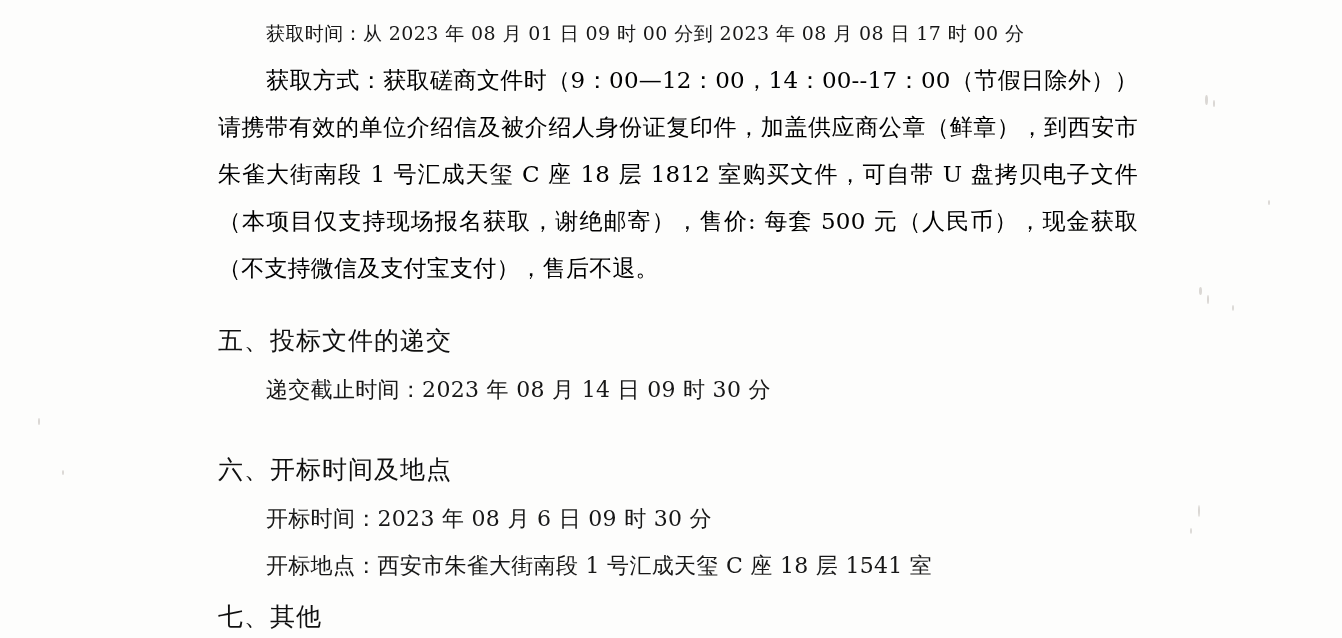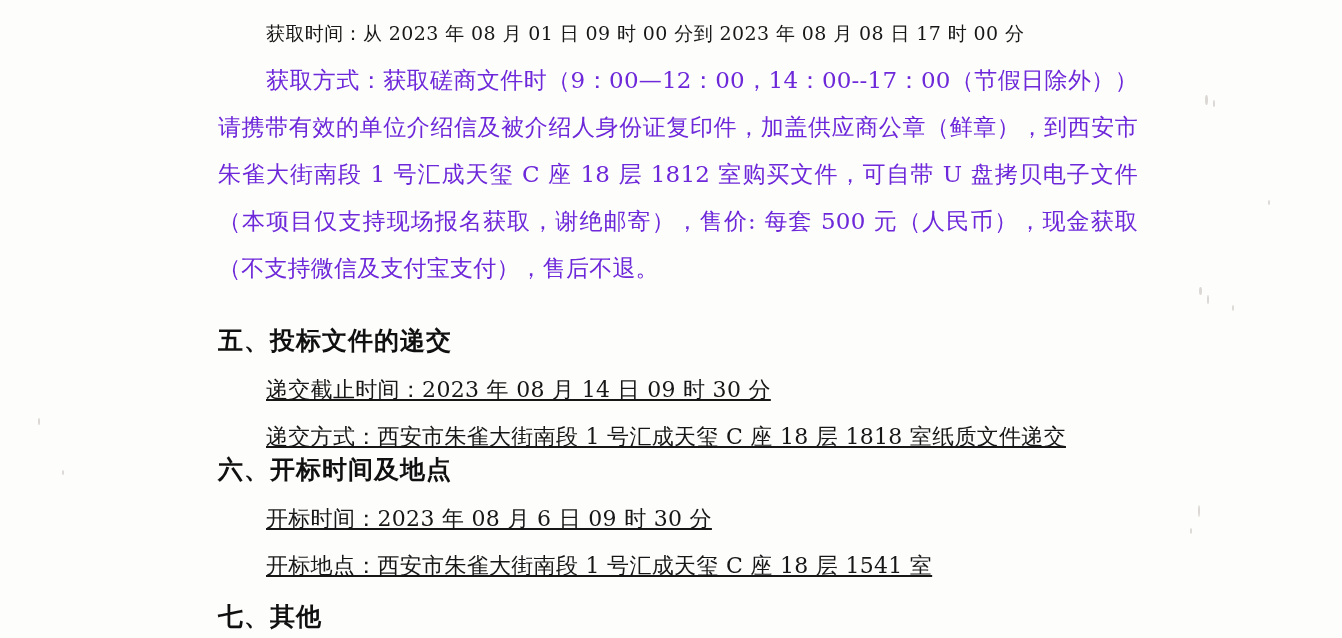--- a/index.html
+++ b/index.html
@@ -39,40 +39,39 @@
     text-indent: 48px;
   }
   p.sub-line {
     margin: 0;
     font-size: 22px;
     line-height: 47px;
     letter-spacing: .3px;
     white-space: nowrap;
     color: #171717;
     padding-left: 48px;
-    text-decoration: underline;
   }
   h2.heading {
     margin: 0;
     font-family: "DejaVu Sans", "Liberation Sans", sans-serif;
-    font-weight: 700;
+    font-weight: 400;
     font-size: 25px;
     line-height: 50px;
     letter-spacing: 1px;
     color: #101010;
     white-space: nowrap;
   }
   .para-block {
     margin: 0;
     font-size: 23px;
     line-height: 47px;
     letter-spacing: .2px;
     text-align: justify;
     text-indent: 48px;
-    color: #6d28d9;
+    color: #000000;
   }
   .block-wide {
     position: absolute;
     left: 218px;
     width: 920px;
   }
 </style>
 </head>
 <body>
 
@@ -93,21 +92,20 @@
     <p class="body-line indent">获取时间：从 2023 年 08 月 01 日  09 时 00 分到 2023 年 08 月 08 日  17 时 00 分</p>
   </div>
 
   <div class="block-wide" style="top:57px;">
     <p class="para-block">获取方式：获取磋商文件时（9：00—12：00，14：00--17：00（节假日除外））请携带有效的单位介绍信及被介绍人身份证复印件，加盖供应商公章（鲜章），到西安市朱雀大街南段 1 号汇成天玺 C 座 18 层 1812 室购买文件，可自带 U 盘拷贝电子文件（本项目仅支持现场报名获取，谢绝邮寄），售价: 每套 500 元（人民币），现金获取（不支持微信及支付宝支付），售后不退。</p>
   </div>
 
   <div class="block-wide" style="top:316px;">
     <h2 class="heading">五、投标文件的递交</h2>
     <p class="sub-line">递交截止时间：2023 年 08 月 14 日  09 时 30 分</p>
-    <p class="sub-line">递交方式：西安市朱雀大街南段 1 号汇成天玺 C 座 18 层 1818 室纸质文件递交</p>
   </div>
 
   <div class="block-wide" style="top:445px;">
     <h2 class="heading">六、开标时间及地点</h2>
     <p class="sub-line">开标时间：2023 年 08 月 6 日  09 时 30 分</p>
     <p class="sub-line">开标地点：西安市朱雀大街南段 1 号汇成天玺 C 座 18 层 1541 室</p>
   </div>
 
   <div class="block-wide" style="top:592px;">
     <h2 class="heading">七、其他</h2>

